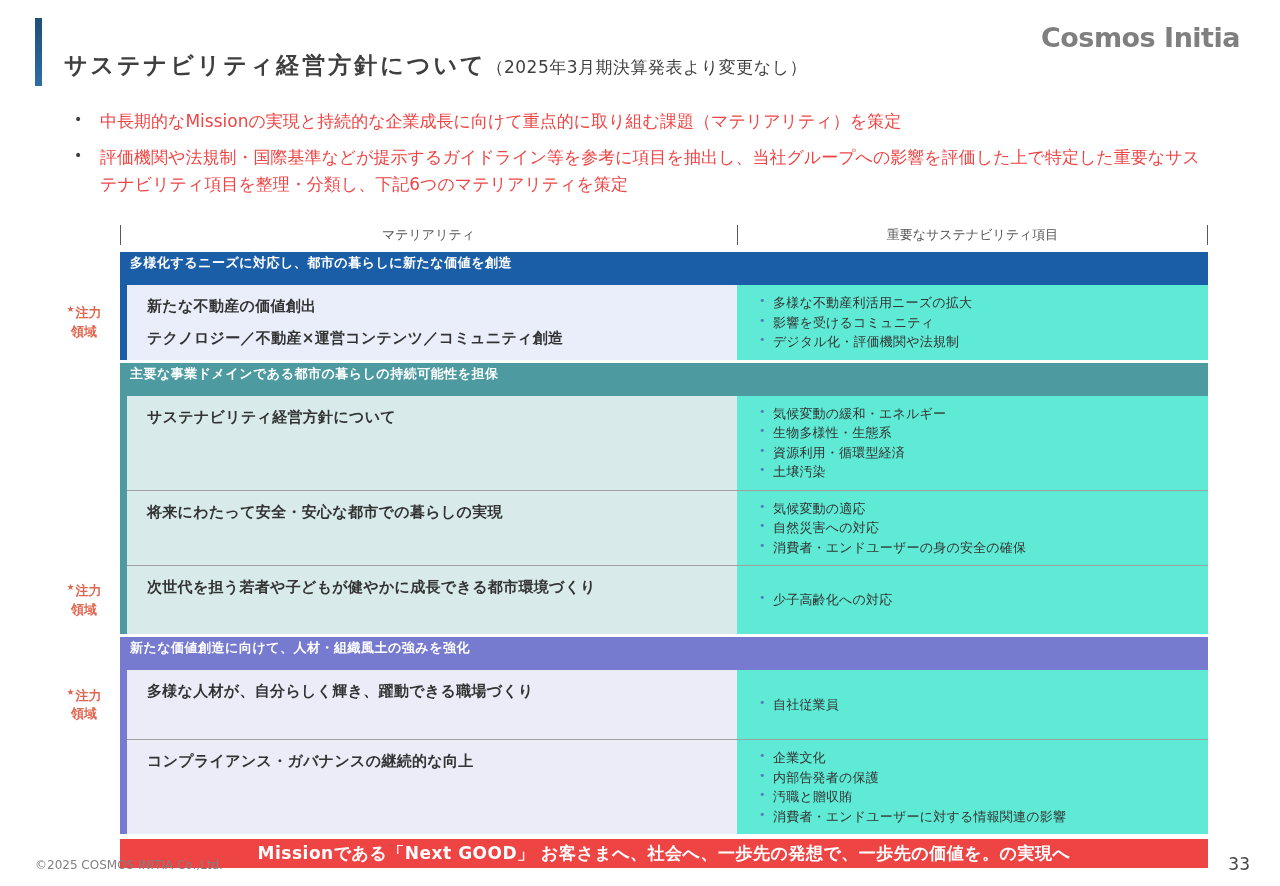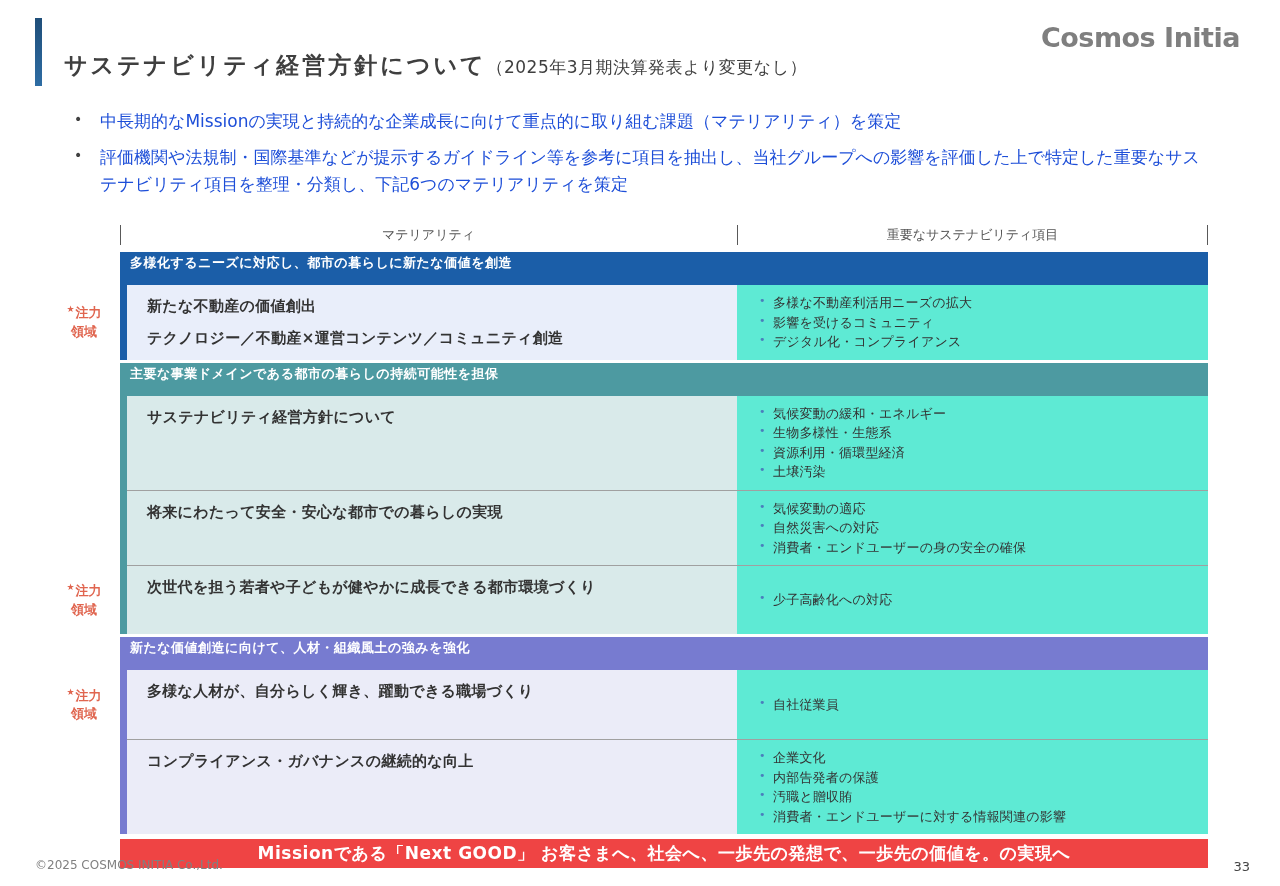--- a/index.html
+++ b/index.html
@@ -9,21 +9,21 @@
 
   
   .accent-bar { position:absolute; left:35px; top:18px; width:7px; height:68px; background:linear-gradient(#1f4e79, #2e6da4); }
   .page-title { position:absolute; left:64px; top:50px; white-space:nowrap; color:#3f3f3f; }
   .title-main { font-size:23px; font-weight:bold; letter-spacing:3px; }
   .title-sub { font-size:17px; font-weight:normal; letter-spacing:0.5px; }
   .logo { position:absolute; right:40px; top:22px; font-size:27px; font-weight:bold; color:#7f7f7f; letter-spacing:-0.5px; }
 
   
   .intro-bullets { position:absolute; left:100px; top:108px; width:1115px; list-style:none; }
-  .intro-bullets li { position:relative; font-size:17px; color:#1d4ed8; line-height:1.6; margin-bottom:9px; }
+  .intro-bullets li { position:relative; font-size:17px; color:#ef4444; line-height:1.6; margin-bottom:9px; }
   .intro-bullets li::before { content:"•"; position:absolute; left:-26px; top:0; color:#404040; font-size:14px; }
 
   
   .table-wrap { position:absolute; left:120px; top:222px; width:1088px; }
   .col-headers { display:flex; height:26px; margin-bottom:4px; }
   .col-h { position:relative; display:flex; align-items:center; justify-content:center; font-size:13px; color:#555; }
   .col-h.left { width:617px; }
   .col-h.right { width:471px;text-align:center; }
   .col-h::before { content:""; position:absolute; left:0; top:3px; width:1px; height:20px; background:#595959; }
   .col-h.right::after { content:""; position:absolute; right:0; top:3px; width:1px; height:20px; background:#595959; }
@@ -42,21 +42,21 @@
   .item-list li::before { content:"•"; position:absolute; left:-14px; top:0; color:#4a7ebc; font-size:11px; }
 
   .focus-label { position:absolute; left:-64px; top:50%; transform:translateY(-50%); width:56px; color:#e0654f; font-size:13px; font-weight:bold; text-align:center; line-height:1.45; }
   .focus-label .star { font-size:9px; vertical-align:5px; margin-right:1px; }
 
   
   .banner { margin-top:5px; height:29px; background:#ef4444; color:#fff; font-size:17px; font-weight:bold; display:flex; align-items:center; justify-content:center; letter-spacing:0.5px; }
 
   
   .copyright { position:absolute; left:35px; bottom:14px; font-size:12px; color:#808080; }
-  .page-number { position:absolute; right:30px; bottom:12px; font-size:13px; color:#444; }
+  .page-number { position:absolute; right:30px; bottom:12px; font-size:17px; color:#444; }
 </style>
 </head>
 <body>
 
 <div class="slide">
 
   <div class="accent-bar"></div>
 
   <div class="page-title">
     <span class="title-main">サステナビリティ経営方針について</span><span class="title-sub">（2025年3月期決算発表より変更なし）</span>
@@ -80,21 +80,21 @@
           <div class="section-rows" style="--sec-color: #1b5ea8; --row-bg: #e9eefa;">
             <div class="row">
               <div class="cell-left">
                 <div class="mat-line">新たな不動産の価値創出</div>
                 <div class="mat-line">テクノロジー／不動産×運営コンテンツ／コミュニティ創造</div>
               </div>
               <div class="cell-right">
                 <ul class="item-list">
                   <li class="item">多様な不動産利活用ニーズの拡大</li>
                   <li class="item">影響を受けるコミュニティ</li>
-                  <li class="item">デジタル化・コンプライアンス</li>
+                  <li class="item">デジタル化・評価機関や法規制</li>
                 </ul>
               </div>
               <div class="focus-label"><span class="star">★</span>注力<br><span class="focus-line2">領域</span></div>
             </div>
           </div>
         </div>
         <div class="section">
           <div class="section-header" style="background: rgb(77, 154, 161);">主要な事業ドメインである都市の暮らしの持続可能性を担保</div>
           <div class="section-rows" style="--sec-color: #4d9aa1; --row-bg: #d9eaea;">
             <div class="row">

